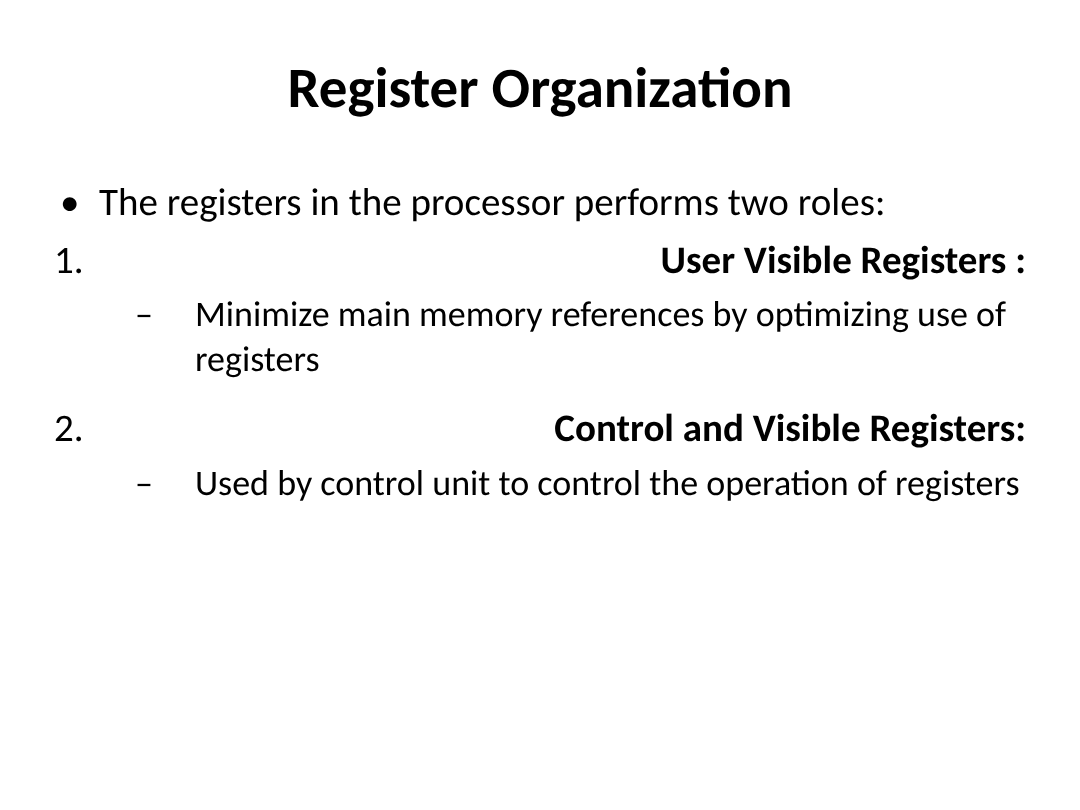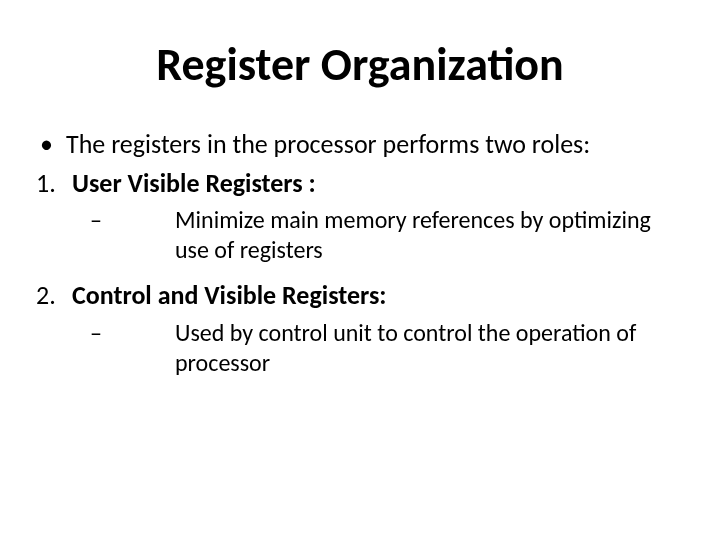--- a/index.html
+++ b/index.html
@@ -7,21 +7,21 @@
       width: 720px;
       height: 540px;
       background: #ffffff;
       font-family: Calibri, "Segoe UI", Arial, sans-serif;
       color: #000000;
       padding: 30px 36px 30px 36px;
       overflow: hidden;
     }
     .title {
       text-align: center;
-      font-size: 46px;
+      font-size: 38px;
       font-weight: 700;
       margin-bottom: 36px;
       margin-top: 6px;
     }
     .content {
       font-size: 26px;
       line-height: 1.25;
     }
     .bullet-row {
       display: flex;
@@ -42,36 +42,36 @@
       margin-bottom: 4px;
     }
     .num-mark {
       width: 36px;
       flex-shrink: 0;
       text-align: left;
     }
     .num-text {
       flex: 1;
       font-weight: 700;
+      text-align: right;
     }
     .sub-row {
       display: flex;
       margin-left: 54px;
       margin-top: 6px;
       margin-bottom: 14px;
       font-size: 24px;
     }
     .sub-mark {
       width: 40px;
       flex-shrink: 0;
       text-align: left;
     }
     .sub-text {
       flex: 1;
-      margin-left: 45px;
     }
   </style>
 </head>
 <body>
 
 <div class="title">Register Organization</div>
 
 <div class="content">
 
   <div class="bullet-row">
@@ -87,16 +87,16 @@
     <div class="sub-mark">–</div>
     <div class="sub-text">Minimize main memory references by optimizing use of registers</div>
   </div>
 
   <div class="num-row">
     <div class="num-mark">2.</div>
     <div class="num-text">Control and Visible Registers:</div>
   </div>
   <div class="sub-row">
     <div class="sub-mark">–</div>
-    <div class="sub-text">Used by control unit to control the operation of processor</div>
+    <div class="sub-text">Used by control unit to control the operation of registers</div>
   </div>
 
 </div>
 
 </body></html>

